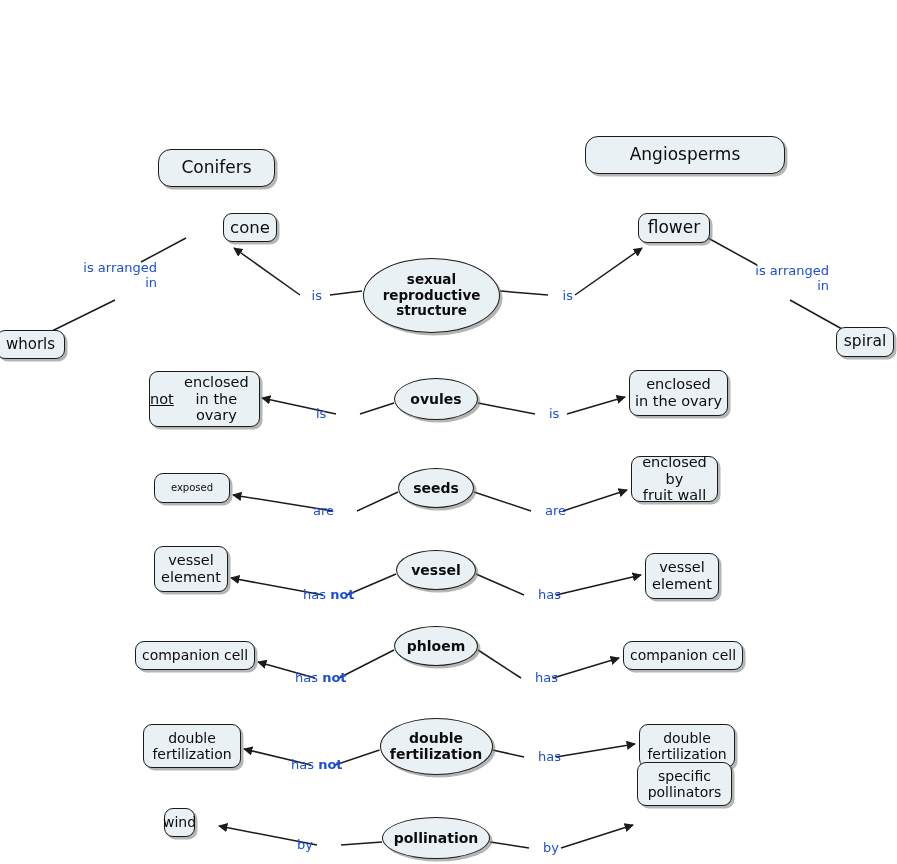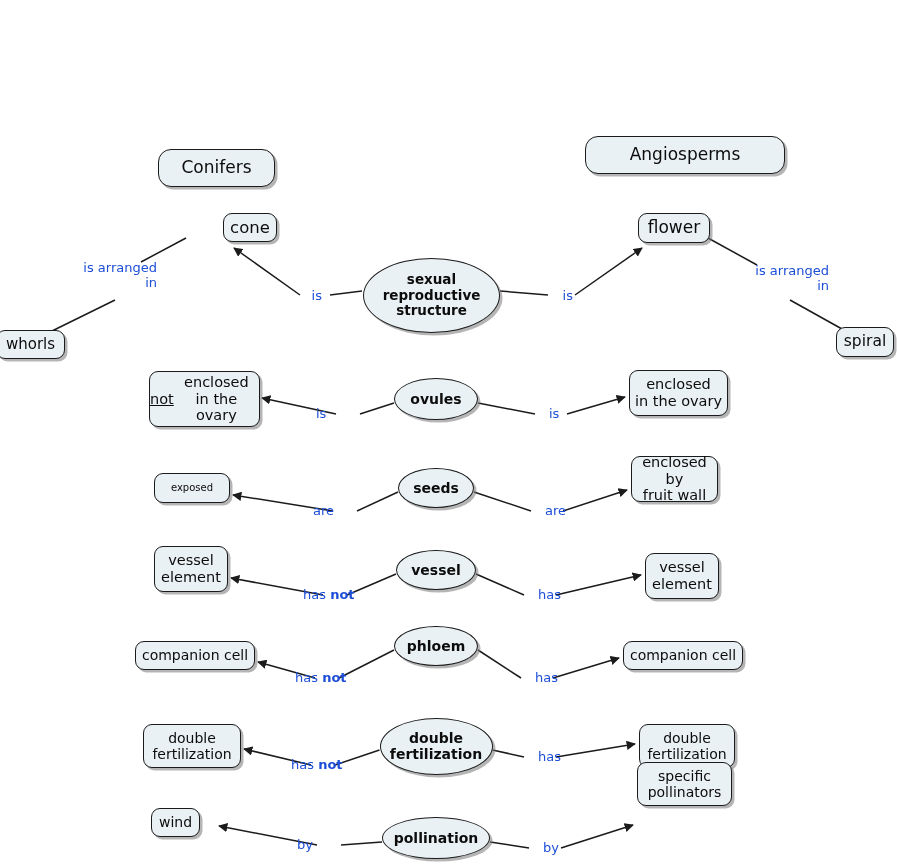--- a/index.html
+++ b/index.html
@@ -167,20 +167,20 @@
       <div class="edge-label" style="left: 535px; top: 670px;">has</div>
       <div class="node ellipse" style="left: 379.5px; top: 717.5px; width: 113px; height: 57px; font-size: 14px;">double
 fertilization</div>
       <div class="node box" style="left: 143px; top: 724px; width: 98px; height: 44px; font-size: 14px;">double
 fertilization</div>
       <div class="node box" style="left: 639px; top: 724px; width: 96px; height: 44px; font-size: 14px;">double
 fertilization</div>
       <div class="edge-label" style="left: 291px; top: 757px;">has <b>not</b></div>
       <div class="edge-label" style="left: 538px; top: 749px;">has</div>
       <div class="node ellipse" style="left: 382px; top: 817px; width: 108px; height: 42px; font-size: 14px;">pollination</div>
-      <div class="node box" style="left: 151px; top: 808px; width: 49px; height: 29px; font-size: 14px;">wind</div>
+      <div class="node box" style="left: 164px; top: 808px; width: 31px; height: 29px; font-size: 14px;">wind</div>
       <div class="node box" style="left: 637px; top: 762px; width: 95px; height: 44px; font-size: 14px;">specific
 pollinators</div>
       <div class="edge-label" style="left: 297px; top: 837px;">by</div>
       <div class="edge-label" style="left: 543px; top: 840px;">by</div>
     </div>
 
 </div>
 
 </body></html>

